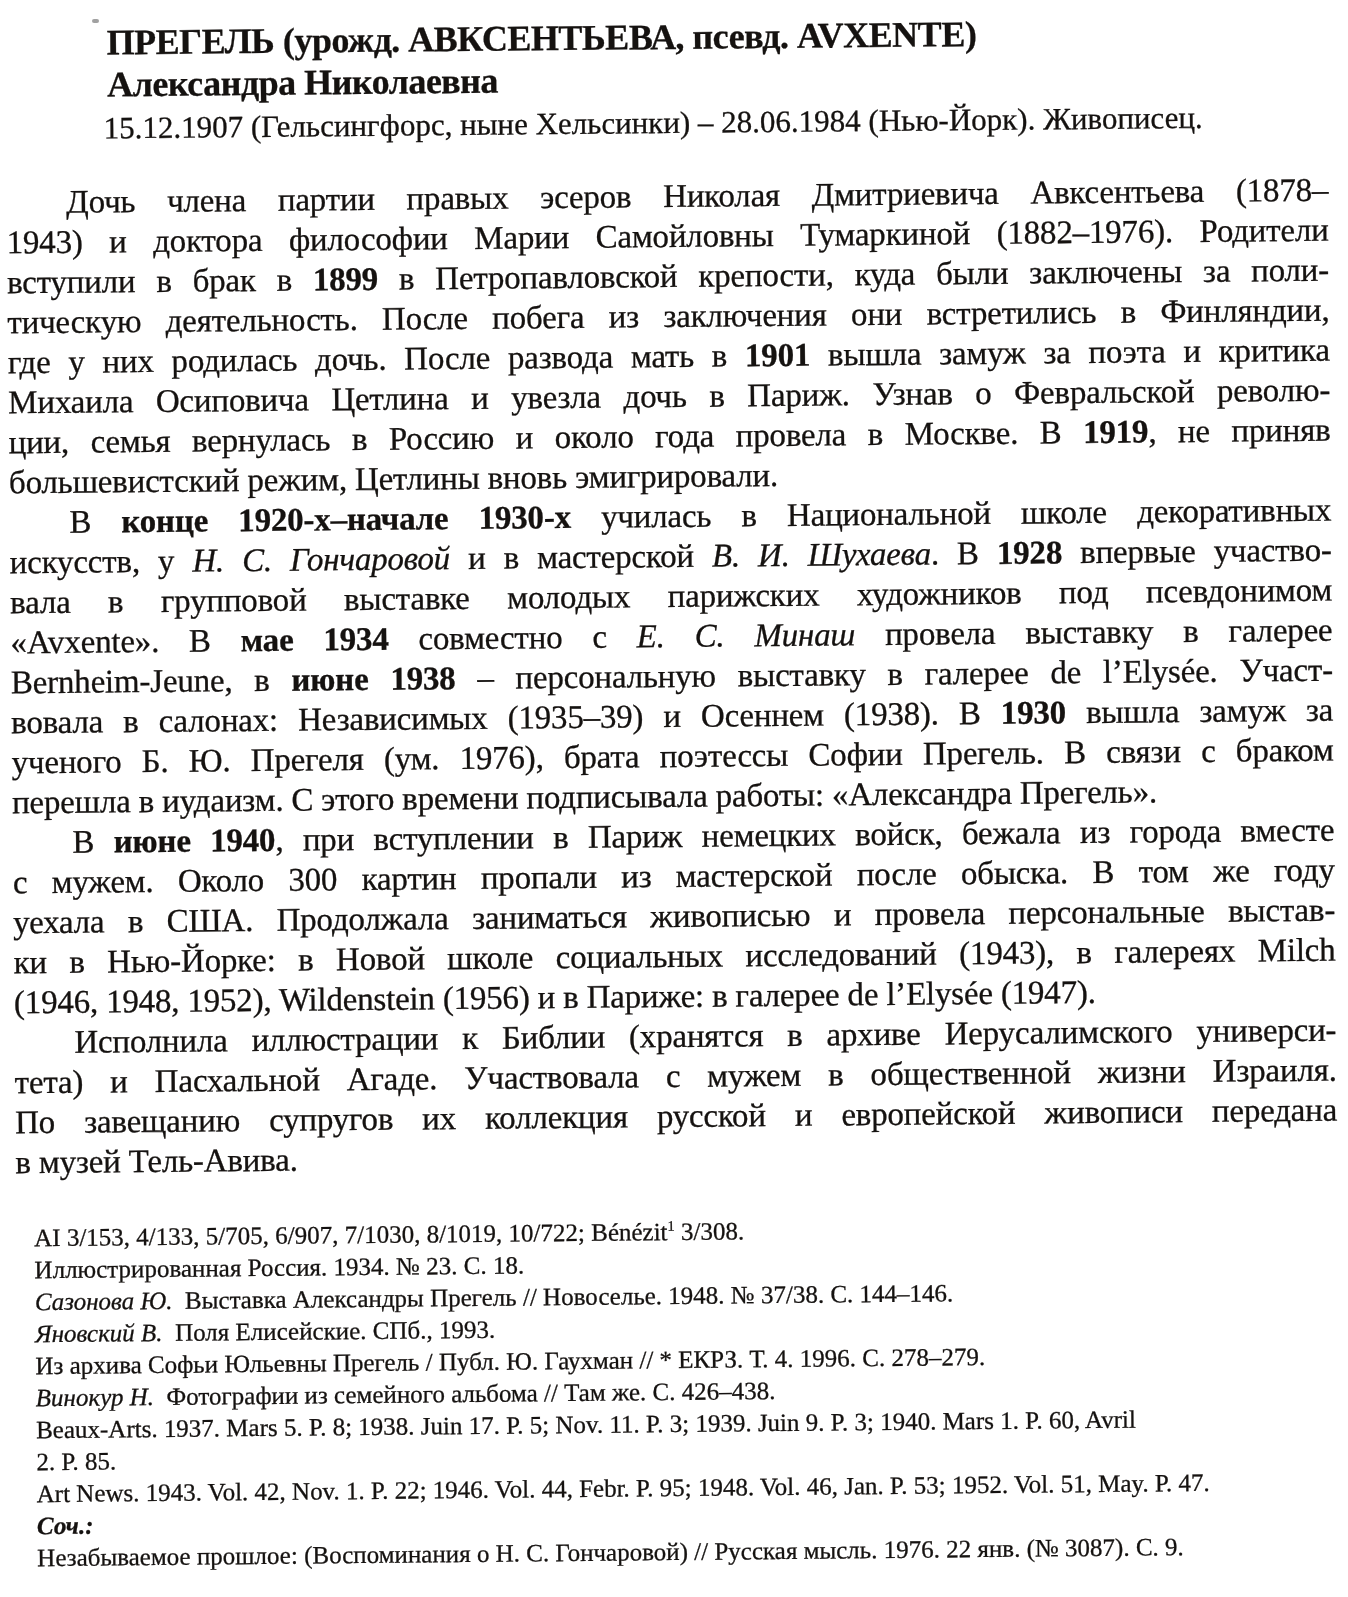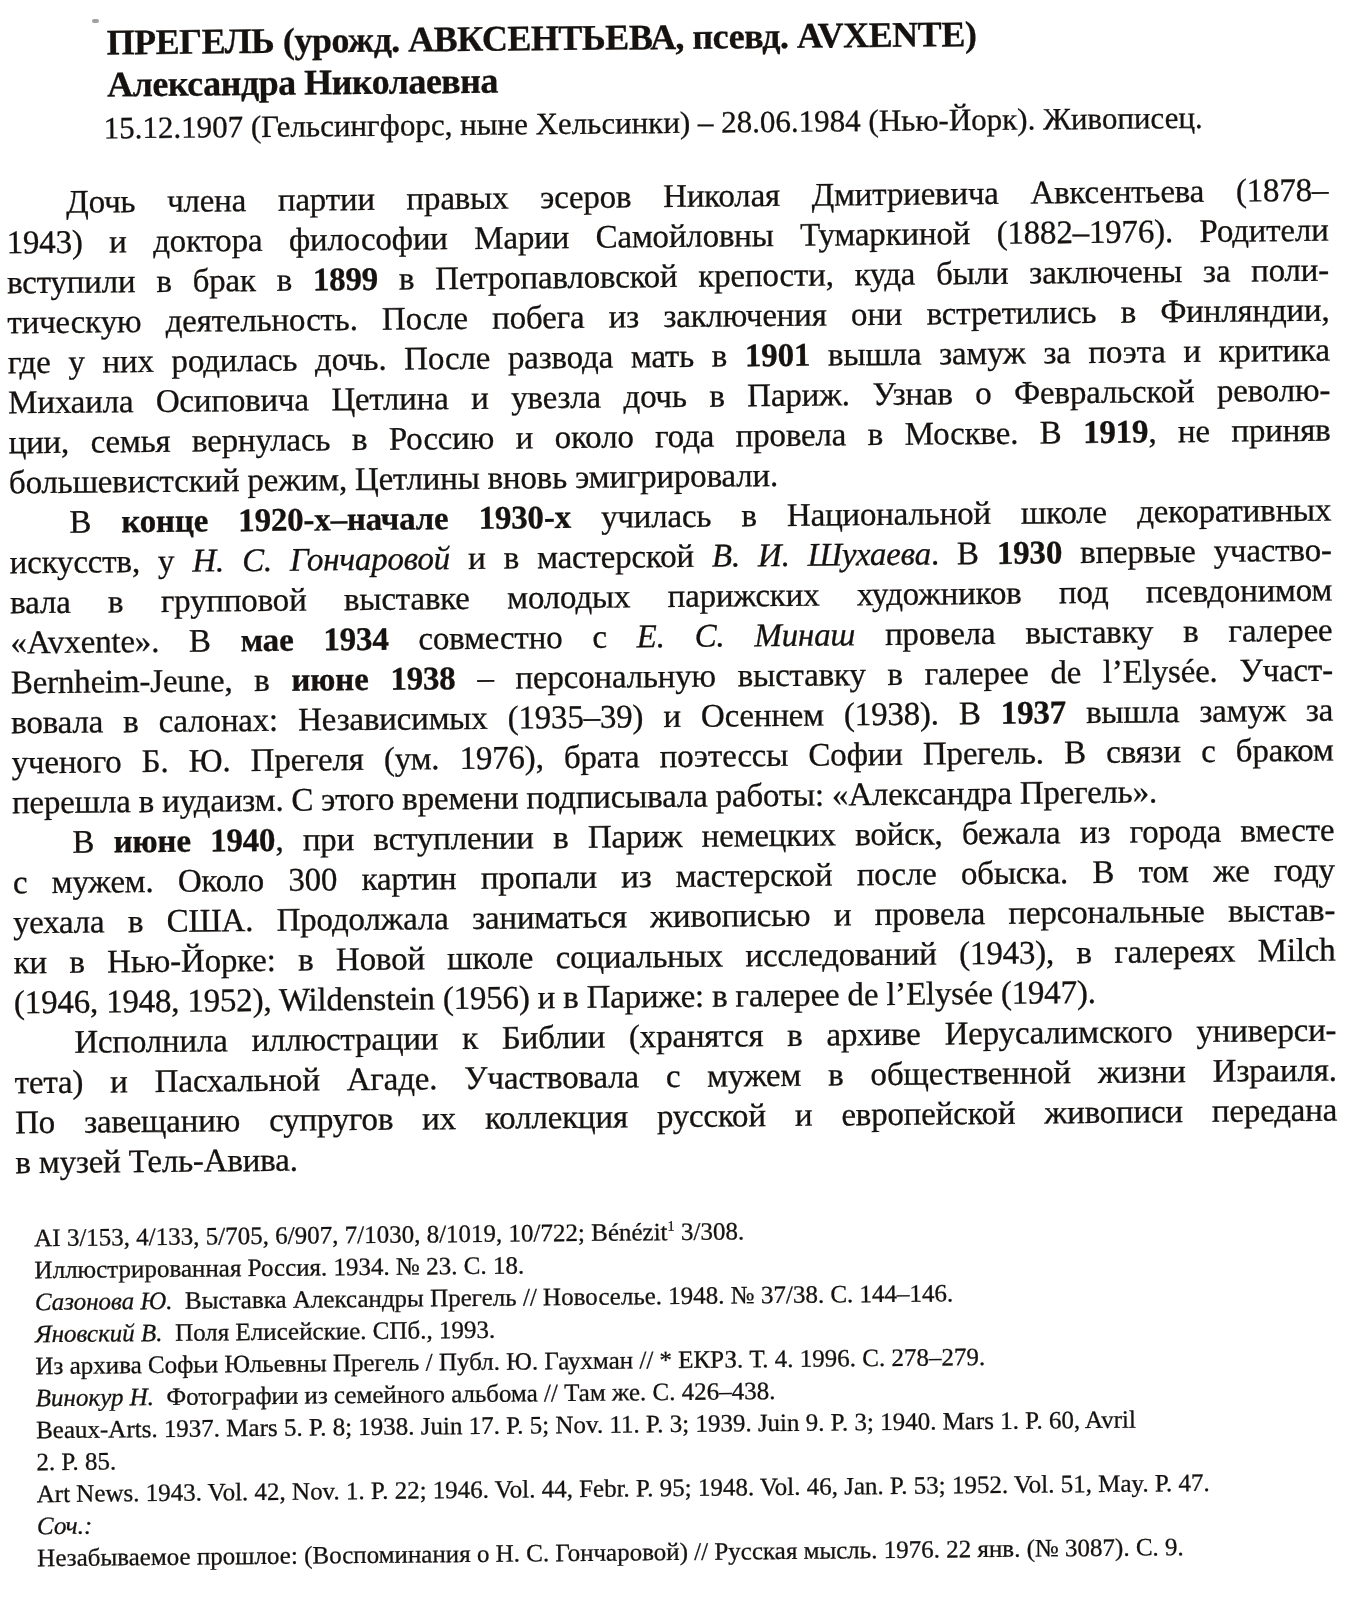--- a/index.html
+++ b/index.html
@@ -46,21 +46,21 @@
   .body .line.indent{text-indent:60px;}
   .body .line.last{text-align-last:left;}
   .bib{
     margin-top:40px;margin-left:18px;
     font-size:25px;line-height:32px;
   }
   .bib .line{white-space:nowrap;min-height:32px;}
   .s-n{font-style:normal;font-weight:400;}
   .s-b{font-weight:700;}
   .s-i{font-style:italic;}
-  .s-bi{font-style:italic;font-weight:400;}
+  .s-bi{font-style:italic;font-weight:700;}
   .s-sup{vertical-align:super;font-size:58%;line-height:0;}
 </style>
 </head>
 <body>
 
 <div class="doc">
   <div class="speck"></div>
   <div class="tilt">
 
     <div>
@@ -75,25 +75,25 @@
           <div class="line"><span class="s-n">1943) и доктора философии Марии Самойловны Тумаркиной (1882–1976). Родители</span></div>
           <div class="line"><span class="s-n">вступили в брак в </span><span class="s-b">1899</span><span class="s-n"> в Петропавловской крепости, куда были заключены за поли-</span></div>
           <div class="line"><span class="s-n">тическую деятельность. После побега из заключения они встретились в Финляндии,</span></div>
           <div class="line"><span class="s-n">где у них родилась дочь. После развода мать в </span><span class="s-b">1901</span><span class="s-n"> вышла замуж за поэта и критика</span></div>
           <div class="line"><span class="s-n">Михаила Осиповича Цетлина и увезла дочь в Париж. Узнав о Февральской револю-</span></div>
           <div class="line"><span class="s-n">ции, семья вернулась в Россию и около года провела в Москве. В </span><span class="s-b">1919</span><span class="s-n">, не приняв</span></div>
           <div class="line last"><span class="s-n">большевистский режим, Цетлины вновь эмигрировали.</span></div>
         </div>
       <div class="para">
           <div class="line indent"><span class="s-n">В </span><span class="s-b">конце 1920-х–начале 1930-х</span><span class="s-n"> училась в Национальной школе декоративных</span></div>
-          <div class="line"><span class="s-n">искусств, у </span><span class="s-i">Н. С. Гончаровой</span><span class="s-n"> и в мастерской </span><span class="s-i">В. И. Шухаева</span><span class="s-n">. В </span><span class="s-b">1930</span><span class="s-n"> впервые участво-</span></div>
+          <div class="line"><span class="s-n">искусств, у </span><span class="s-i">Н. С. Гончаровой</span><span class="s-n"> и в мастерской </span><span class="s-i">В. И. Шухаева</span><span class="s-n">. В </span><span class="s-b">1928</span><span class="s-n"> впервые участво-</span></div>
           <div class="line"><span class="s-n">вала в групповой выставке молодых парижских художников под псевдонимом</span></div>
           <div class="line"><span class="s-n">«Avxente». В </span><span class="s-b">мае 1934</span><span class="s-n"> совместно с </span><span class="s-i">Е. С. Минаш</span><span class="s-n"> провела выставку в галерее</span></div>
           <div class="line"><span class="s-n">Bernheim-Jeune, в </span><span class="s-b">июне 1938</span><span class="s-n"> – персональную выставку в галерее de l’Elysée. Участ-</span></div>
-          <div class="line"><span class="s-n">вовала в салонах: Независимых (1935–39) и Осеннем (1938). В </span><span class="s-b">1937</span><span class="s-n"> вышла замуж за</span></div>
+          <div class="line"><span class="s-n">вовала в салонах: Независимых (1935–39) и Осеннем (1938). В </span><span class="s-b">1930</span><span class="s-n"> вышла замуж за</span></div>
           <div class="line"><span class="s-n">ученого Б. Ю. Прегеля (ум. 1976), брата поэтессы Софии Прегель. В связи с браком</span></div>
           <div class="line last"><span class="s-n">перешла в иудаизм. С этого времени подписывала работы: «Александра Прегель».</span></div>
         </div>
       <div class="para">
           <div class="line indent"><span class="s-n">В </span><span class="s-b">июне 1940</span><span class="s-n">, при вступлении в Париж немецких войск, бежала из города вместе</span></div>
           <div class="line"><span class="s-n">с мужем. Около 300 картин пропали из мастерской после обыска. В том же году</span></div>
           <div class="line"><span class="s-n">уехала в США. Продолжала заниматься живописью и провела персональные выстав-</span></div>
           <div class="line"><span class="s-n">ки в Нью-Йорке: в Новой школе социальных исследований (1943), в галереях Milch</span></div>
           <div class="line last"><span class="s-n">(1946, 1948, 1952), Wildenstein (1956) и в Париже: в галерее de l’Elysée (1947).</span></div>
         </div>

